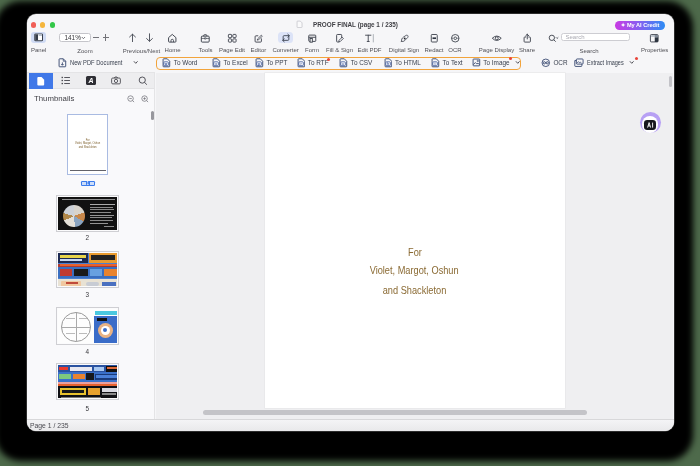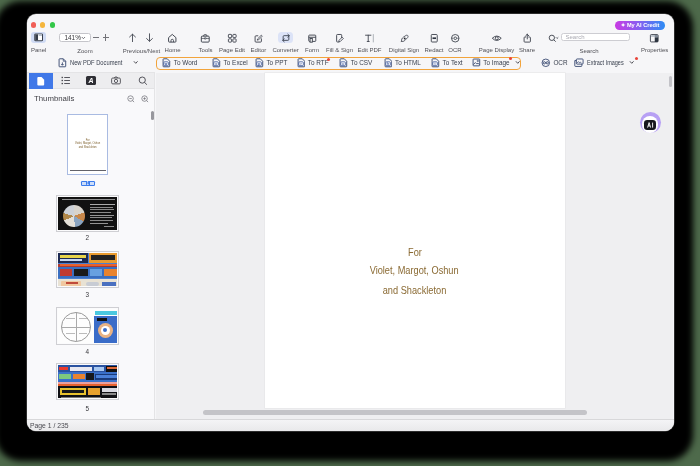--- a/index.html
+++ b/index.html
@@ -44,20 +44,23 @@
 
 #status { position:absolute; left:0; bottom:0; width:100%; height:12.5px; background:linear-gradient(#f4f4f6,#e9e9eb); border-top:1px solid #d8d8da; font-size:6.8px; color:#4a4a50; padding-left:3px; line-height:12px; }
 </style>
 </head>
 <body>
 <div id="shadow"></div>
 <div id="win">
   <div class="tl" style="left:3.8px; background:#f05f57;"></div>
   <div class="tl" style="left:13.1px; background:#f5b63c;"></div>
   <div class="tl" style="left:22.7px; background:#33c748;"></div>
+  <div id="title"><svg width="7" height="8.5" viewBox="0 0 8 9" style="vertical-align:-1.5px;margin-right:3px;">
+        <path d="M1.2,1.6 Q1.2,0.9 1.9,0.9 H4.9 L6.9,2.9 V7.6 Q6.9,8.3 6.2,8.3 H1.9 Q1.2,8.3 1.2,7.6 Z" fill="#fafafb" stroke="#bfbfc5" stroke-width="0.8"></path>
+      </svg><span class="cond" style="transform:scaleX(0.86);vertical-align:top;">PROOF FINAL (page 1 / 235)</span></div>
   <div id="aipill">✦ My AI Credit</div>
 
   <div id="row1">
 
     <div class="tool" style="left:-16.3px;">
       <div class="ic">
           <span style="display:block;width:15px;height:11.2px;background:#cfdaf3;border-radius:3px;padding:1.2px 2.8px;">
             <svg width="9.3" height="8.6" viewBox="0 0 12 12" preserveAspectRatio="none">
               <rect x="1" y="1.2" width="10" height="9.6" rx="1.2" fill="#fff" stroke="#353c48" stroke-width="1.3"></rect>
               <rect x="1.6" y="1.8" width="3.6" height="8.4" fill="#353c48"></rect>

